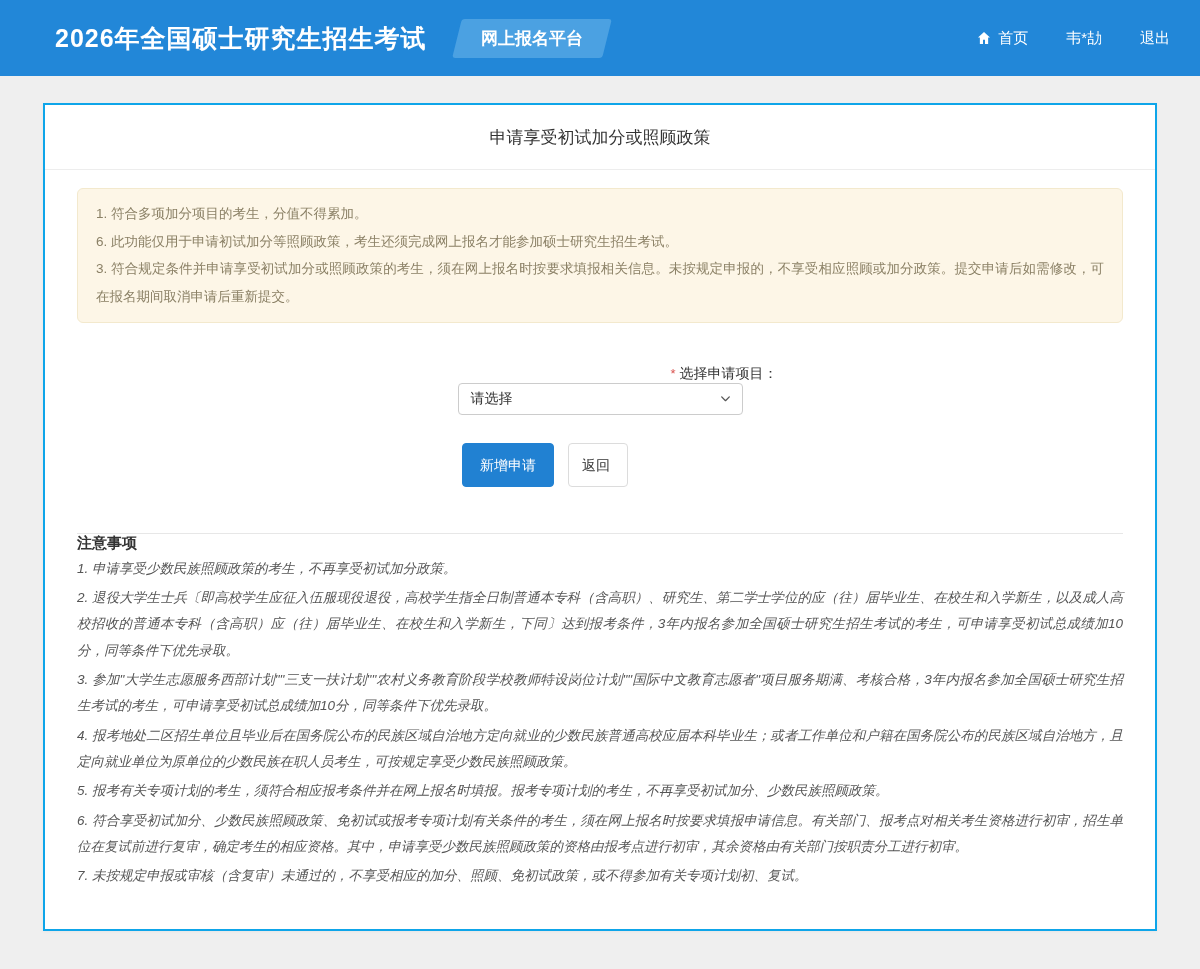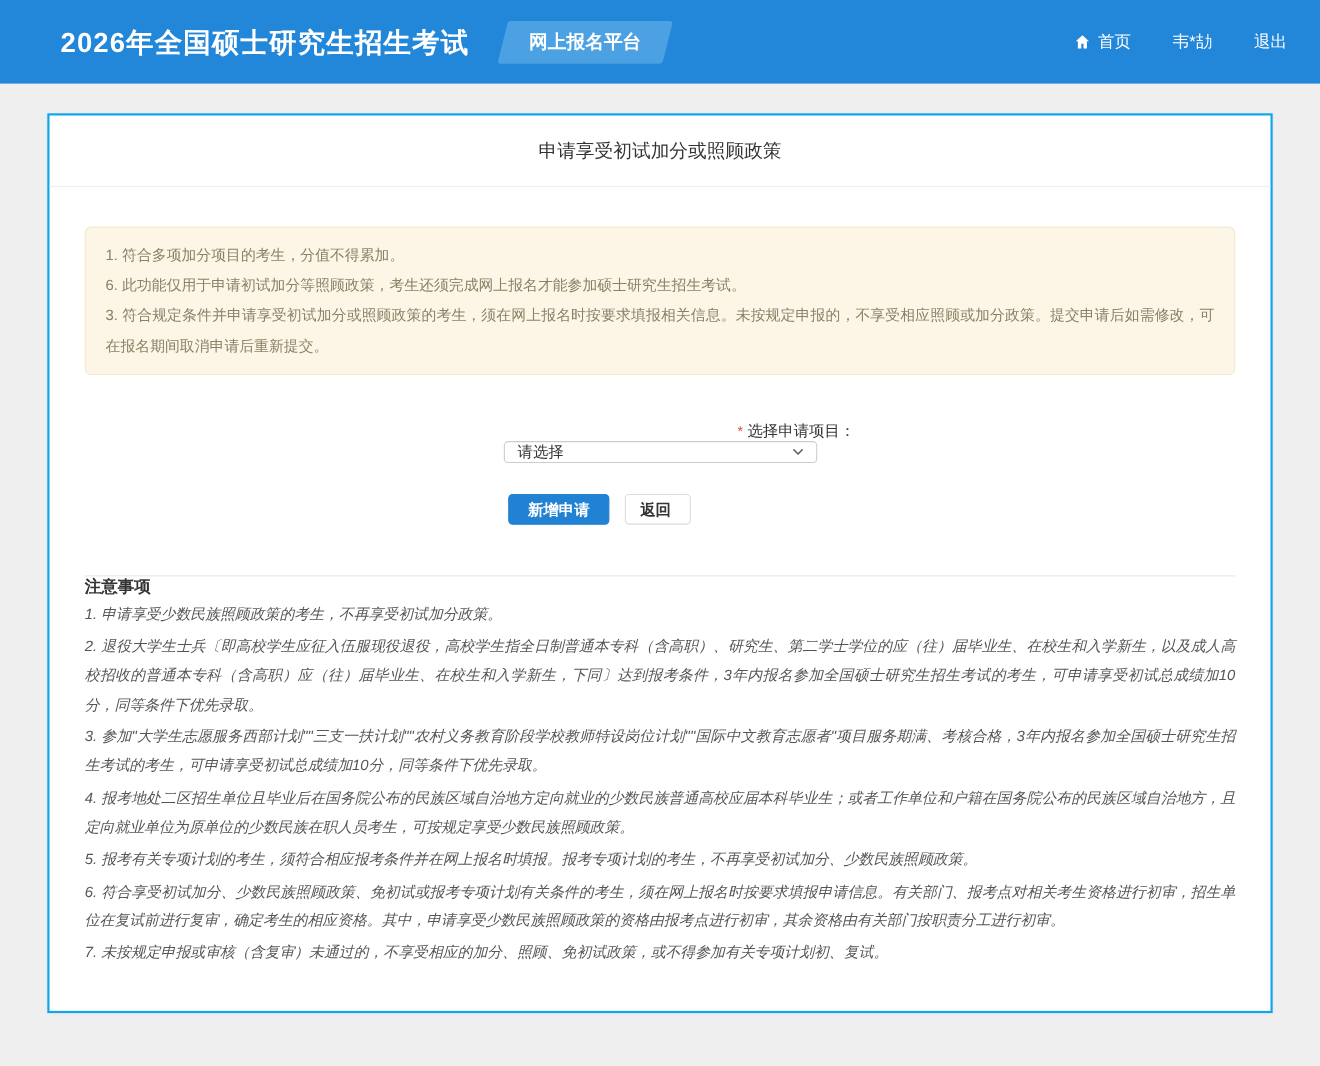--- a/index.html
+++ b/index.html
@@ -73,21 +73,21 @@
     padding: 21px 0 20px 0;
     text-align: center;
     font-size: 17px;
     color: #333333;
     border-bottom: 1px solid #ededed;
   }
   .card-body { padding: 0 32px; }
 
   
   .notice {
-    margin-top: 36px;
+    margin-top: 18px;
     background: #fdf6e7;
     border: 1px solid #f3e9cd;
     border-radius: 6px;
     padding: 11px 18px;
     color: #8b8166;
     font-size: 13.5px;
     line-height: 2.05;
     text-align: justify;
   }
   .notice p { margin: 0; }
@@ -103,21 +103,21 @@
     width: 375px;
     text-align: right;
     font-size: 14px;
     color: #333333;
     padding-right: 10px;
     white-space: nowrap;
   }
   .required-mark { color: #d9534f; margin-right: 4px; font-size: 13px; }
   .select-box {
     width: 285px;
-    height: 20px;
+    height: 32px;
     border: 1px solid #cccccc;
     border-radius: 4px;
     background: #ffffff;
     display: flex;
     align-items: center;
     justify-content: space-between;
     padding: 0 10px 0 12px;
     font-size: 14px;
     color: #333333;
     cursor: pointer;
@@ -130,24 +130,23 @@
     display: flex;
     align-items: center;
     gap: 14px;
   }
   .btn {
     font-size: 14px;
     border-radius: 4px;
     padding: 8px 17px;
     cursor: pointer;
     line-height: 1;
-    height: 28px;
+    height: 44px;
     display: inline-flex;
     align-items: center;
-    font-weight: bold;
   }
   .btn-primary {
     background: #2181d2;
     border: 1px solid #2181d2;
     color: #ffffff;
   }
   .btn-default {
     background: #ffffff;
     border: 1px solid #dcdcdc;
     color: #333333;

